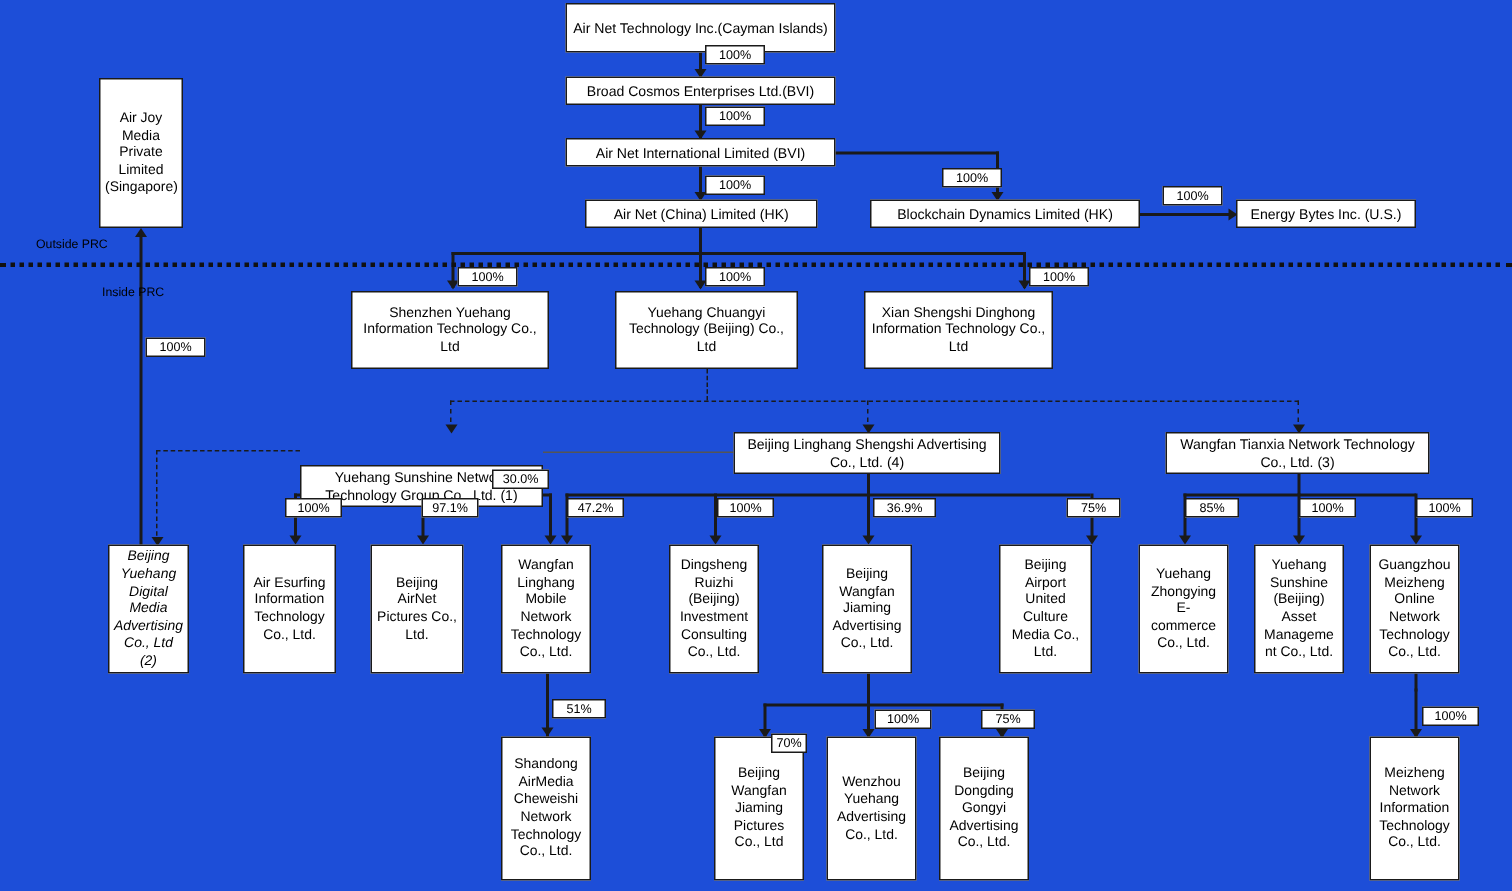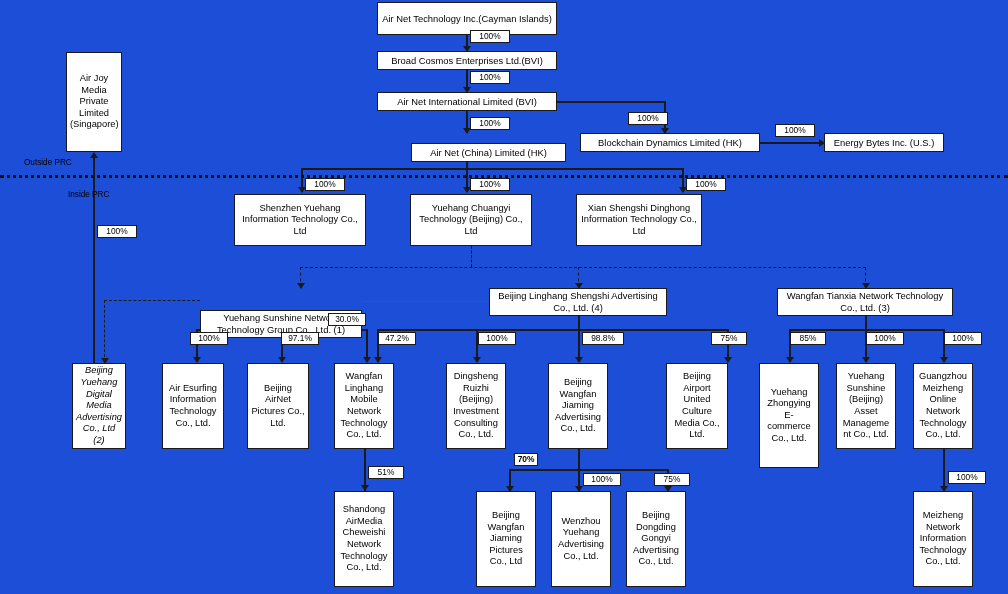--- a/index.html
+++ b/index.html
@@ -117,21 +117,21 @@
 
   <div class="ln lnv" style="left:466px;top:111px;height:22px;"></div>
   <div class="arw arw-d" style="left:462.5px;top:128px;"></div>
   <div class="pct" style="left:470px;top:117px;width:40px;">100%</div>
 
   <div class="ln lnh" style="left:556px;top:101px;width:110px;"></div>
   <div class="ln lnv" style="left:664px;top:101px;height:32px;"></div>
   <div class="arw arw-d" style="left:660.5px;top:128px;"></div>
   <div class="pct" style="left:628px;top:112px;width:40px;">100%</div>
 
-  <div class="box wide" style="left:411px;top:133px;width:155px;height:19px;margin-top:10px;">
+  <div class="box wide" style="left:390px;top:133px;width:155px;height:19px;">
     <span>Air Net (China) Limited (HK)</span>
   </div>
 
   <div class="box wide" style="left:580px;top:133px;width:180px;height:19px;">
     <span>Blockchain Dynamics Limited (HK)</span>
   </div>
 
   <div class="ln lnh" style="left:760px;top:142px;width:62px;"></div>
   <div class="arw arw-r" style="left:819px;top:138.5px;"></div>
   <div class="pct" style="left:775px;top:124px;width:40px;">100%</div>
@@ -219,21 +219,21 @@
   <div class="ln lnv" style="left:476px;top:329px;height:32px;"></div>
   <div class="ln lnv" style="left:578px;top:329px;height:32px;"></div>
   <div class="ln lnv" style="left:727px;top:329px;height:32px;"></div>
   <div class="arw arw-d" style="left:373.5px;top:357px;"></div>
   <div class="arw arw-d" style="left:472.5px;top:357px;"></div>
   <div class="arw arw-d" style="left:574.5px;top:357px;"></div>
   <div class="arw arw-d" style="left:723.5px;top:357px;"></div>
 
   <div class="pct" style="left:378px;top:332px;width:38px;">47.2%</div>
   <div class="pct" style="left:478px;top:332px;width:38px;">100%</div>
-  <div class="pct" style="left:582px;top:332px;width:42px;">98.8%</div>
+  <div class="pct" style="left:582px;top:332px;width:42px;">36.9%</div>
   <div class="pct" style="left:711px;top:332px;width:36px;">75%</div>
 
   <div class="ln lnv" style="left:865px;top:316px;height:14px;"></div>
   <div class="ln lnh" style="left:789px;top:329px;width:155px;"></div>
   <div class="ln lnv" style="left:789px;top:329px;height:32px;"></div>
   <div class="ln lnv" style="left:865px;top:329px;height:32px;"></div>
   <div class="ln lnv" style="left:943px;top:329px;height:32px;"></div>
   <div class="arw arw-d" style="left:785.5px;top:357px;"></div>
   <div class="arw arw-d" style="left:861.5px;top:357px;"></div>
   <div class="arw arw-d" style="left:939.5px;top:357px;"></div>
@@ -263,21 +263,21 @@
   </div>
 
   <div class="box" style="left:548px;top:363px;width:60px;height:86px;">
     <span>Beijing Wangfan Jiaming Advertising Co., Ltd.</span>
   </div>
 
   <div class="box" style="left:666px;top:363px;width:62px;height:86px;">
     <span>Beijing Airport United Culture Media Co., Ltd.</span>
   </div>
 
-  <div class="box" style="left:759px;top:363px;width:60px;height:105px;text-align:center;">
+  <div class="box" style="left:759px;top:363px;width:60px;height:86px;text-align:center;">
     <span>Yuehang Zhongying E-commerce Co., Ltd.</span>
   </div>
 
   <div class="box" style="left:836px;top:363px;width:60px;height:86px;">
     <span>Yuehang Sunshine (Beijing) Asset Manageme nt Co., Ltd.</span>
   </div>
 
   <div class="box" style="left:913px;top:363px;width:60px;height:86px;">
     <span>Guangzhou Meizheng Online Network Technology Co., Ltd.</span>
   </div>
@@ -288,21 +288,21 @@
 
   <div class="ln lnv" style="left:578px;top:449px;height:21px;"></div>
   <div class="ln lnh" style="left:509px;top:469px;width:160px;"></div>
   <div class="ln lnv" style="left:509px;top:469px;height:23px;"></div>
   <div class="ln lnv" style="left:578px;top:469px;height:23px;"></div>
   <div class="ln lnv" style="left:667px;top:469px;height:23px;"></div>
   <div class="arw arw-d" style="left:505.5px;top:486px;"></div>
   <div class="arw arw-d" style="left:574.5px;top:486px;"></div>
   <div class="arw arw-d" style="left:663.5px;top:486px;"></div>
 
-  <div class="pct" style="left:514px;top:453px;width:24px;font-weight:bold;">70%</div>
+  <div class="pct" style="left:514px;top:489px;width:24px;">70%</div>
   <div class="pct" style="left:583px;top:473px;width:38px;">100%</div>
   <div class="pct" style="left:654px;top:473px;width:36px;">75%</div>
 
   <div class="ln lnh" style="left:943px;top:459px;width:1.6px;"></div>
   <div class="ln lnv" style="left:943px;top:449px;height:43px;"></div>
   <div class="arw arw-d" style="left:939.5px;top:486px;"></div>
   <div class="pct" style="left:948px;top:471px;width:38px;">100%</div>
 
   <div class="box" style="left:334px;top:491px;width:60px;height:96px;">
     <span>Shandong AirMedia Cheweishi Network Technology Co., Ltd.</span>

